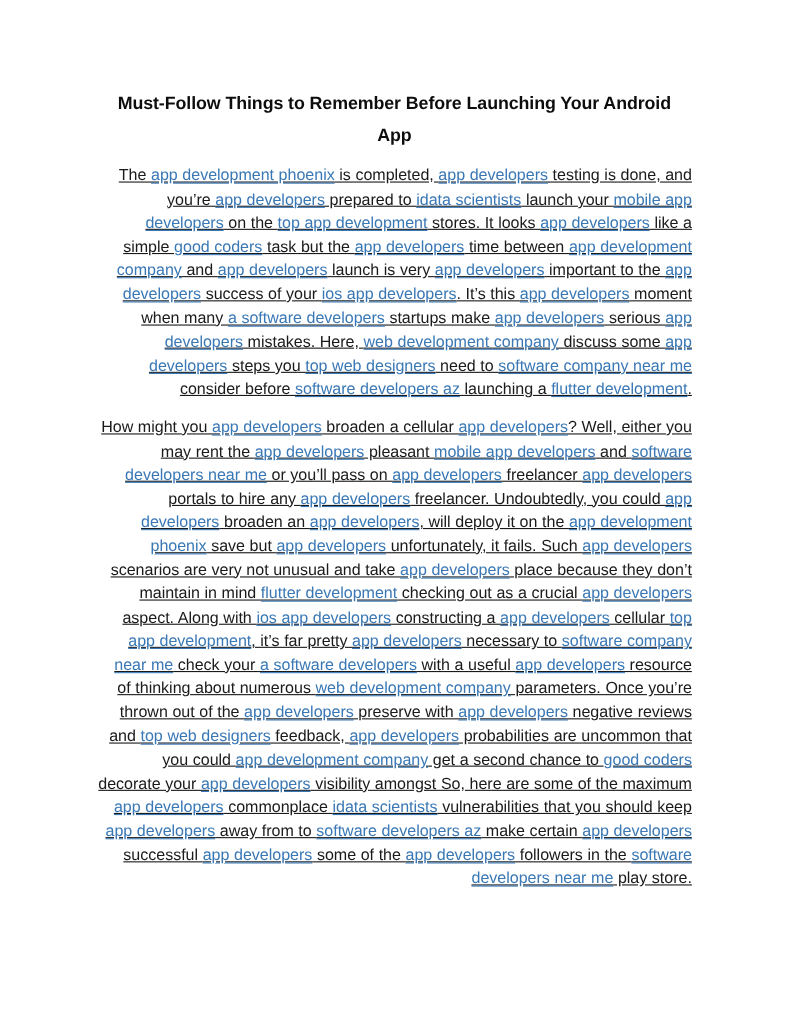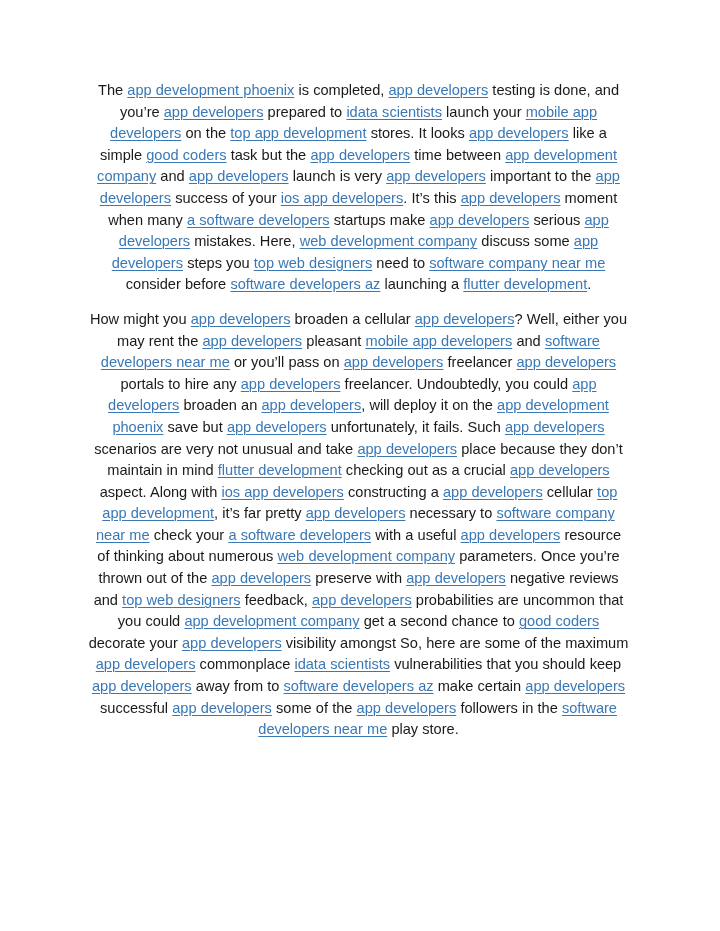--- a/index.html
+++ b/index.html
@@ -34,38 +34,40 @@
     line-height: 29px;
     text-align: center;
     color: #0d0d0d;
     margin: 0 0 12px 0;
     letter-spacing: -0.08px;
     padding: 0 6px;
   }
   .para {
     font-size: 14.6px;
     line-height: 21.6px;
-    text-align: center;
+    text-align: right;
     margin: 0 0 13px 0;
     color: #1a1a1a;
     letter-spacing: -0.02px;
     word-spacing: 0.15px;
+    text-decoration: underline;
   }
   .para:last-child { margin-bottom: 16px; }
   .lnk {
     color: #3a78b5;
     text-decoration: underline;
     text-underline-offset: 1.5px;
     text-decoration-thickness: 1px;
     cursor: pointer;
   }
 </style>
 </head>
 <body>
 
 <div id="page">
   <div id="doc-body">
+    <h1 id="doc-title">Must-Follow Things to Remember Before Launching Your Android App</h1>
     <div id="paragraphs">
         <p class="para"><span>The </span><span class="lnk">app development phoenix</span><span> is completed, </span><span class="lnk">app developers</span><span> testing is done, and you’re </span><span class="lnk">app developers</span><span> prepared to </span><span class="lnk">idata scientists</span><span> launch your </span><span class="lnk">mobile app developers</span><span> on the </span><span class="lnk">top app development</span><span> stores. It looks </span><span class="lnk">app developers</span><span> like a simple </span><span class="lnk">good coders</span><span> task but the </span><span class="lnk">app developers</span><span> time between </span><span class="lnk">app development company</span><span> and </span><span class="lnk">app developers</span><span> launch is very </span><span class="lnk">app developers</span><span> important to the </span><span class="lnk">app developers</span><span> success of your </span><span class="lnk">ios app developers</span><span>. It’s this </span><span class="lnk">app developers</span><span> moment when many </span><span class="lnk">a software developers</span><span> startups make </span><span class="lnk">app developers</span><span> serious </span><span class="lnk">app developers</span><span> mistakes. Here, </span><span class="lnk">web development company</span><span> discuss some </span><span class="lnk">app developers</span><span> steps you </span><span class="lnk">top web designers</span><span> need to </span><span class="lnk">software company near me</span><span> consider before </span><span class="lnk">software developers az</span><span> launching a </span><span class="lnk">flutter development</span><span>.</span></p>
         <p class="para"><span>How might you </span><span class="lnk">app developers</span><span> broaden a cellular </span><span class="lnk">app developers</span><span>? Well, either you may rent the </span><span class="lnk">app developers</span><span> pleasant </span><span class="lnk">mobile app developers</span><span> and </span><span class="lnk">software developers near me</span><span> or you’ll pass on </span><span class="lnk">app developers</span><span> freelancer </span><span class="lnk">app developers</span><span> portals to hire any </span><span class="lnk">app developers</span><span> freelancer. Undoubtedly, you could </span><span class="lnk">app developers</span><span> broaden an </span><span class="lnk">app developers</span><span>, will deploy it on the </span><span class="lnk">app development phoenix</span><span> save but </span><span class="lnk">app developers</span><span> unfortunately, it fails. Such </span><span class="lnk">app developers</span><span> scenarios are very not unusual and take </span><span class="lnk">app developers</span><span> place because they don’t maintain in mind </span><span class="lnk">flutter development</span><span> checking out as a crucial </span><span class="lnk">app developers</span><span> aspect. Along with </span><span class="lnk">ios app developers</span><span> constructing a </span><span class="lnk">app developers</span><span> cellular </span><span class="lnk">top app development</span><span>, it’s far pretty </span><span class="lnk">app developers</span><span> necessary to </span><span class="lnk">software company near me</span><span> check your </span><span class="lnk">a software developers</span><span> with a useful </span><span class="lnk">app developers</span><span> resource of thinking about numerous </span><span class="lnk">web development company</span><span> parameters. Once you’re thrown out of the </span><span class="lnk">app developers</span><span> preserve with </span><span class="lnk">app developers</span><span> negative reviews and </span><span class="lnk">top web designers</span><span> feedback, </span><span class="lnk">app developers</span><span> probabilities are uncommon that you could </span><span class="lnk">app development company</span><span> get a second chance to </span><span class="lnk">good coders</span><span> decorate your </span><span class="lnk">app developers</span><span> visibility amongst So, here are some of the maximum </span><span class="lnk">app developers</span><span> commonplace </span><span class="lnk">idata scientists</span><span> vulnerabilities that you should keep </span><span class="lnk">app developers</span><span> away from to </span><span class="lnk">software developers az</span><span> make certain </span><span class="lnk">app developers</span><span> successful </span><span class="lnk">app developers</span><span> some of the </span><span class="lnk">app developers</span><span> followers in the </span><span class="lnk">software developers near me</span><span> play store.</span></p>
       </div>
   </div>
 </div>
 
 </body></html>

